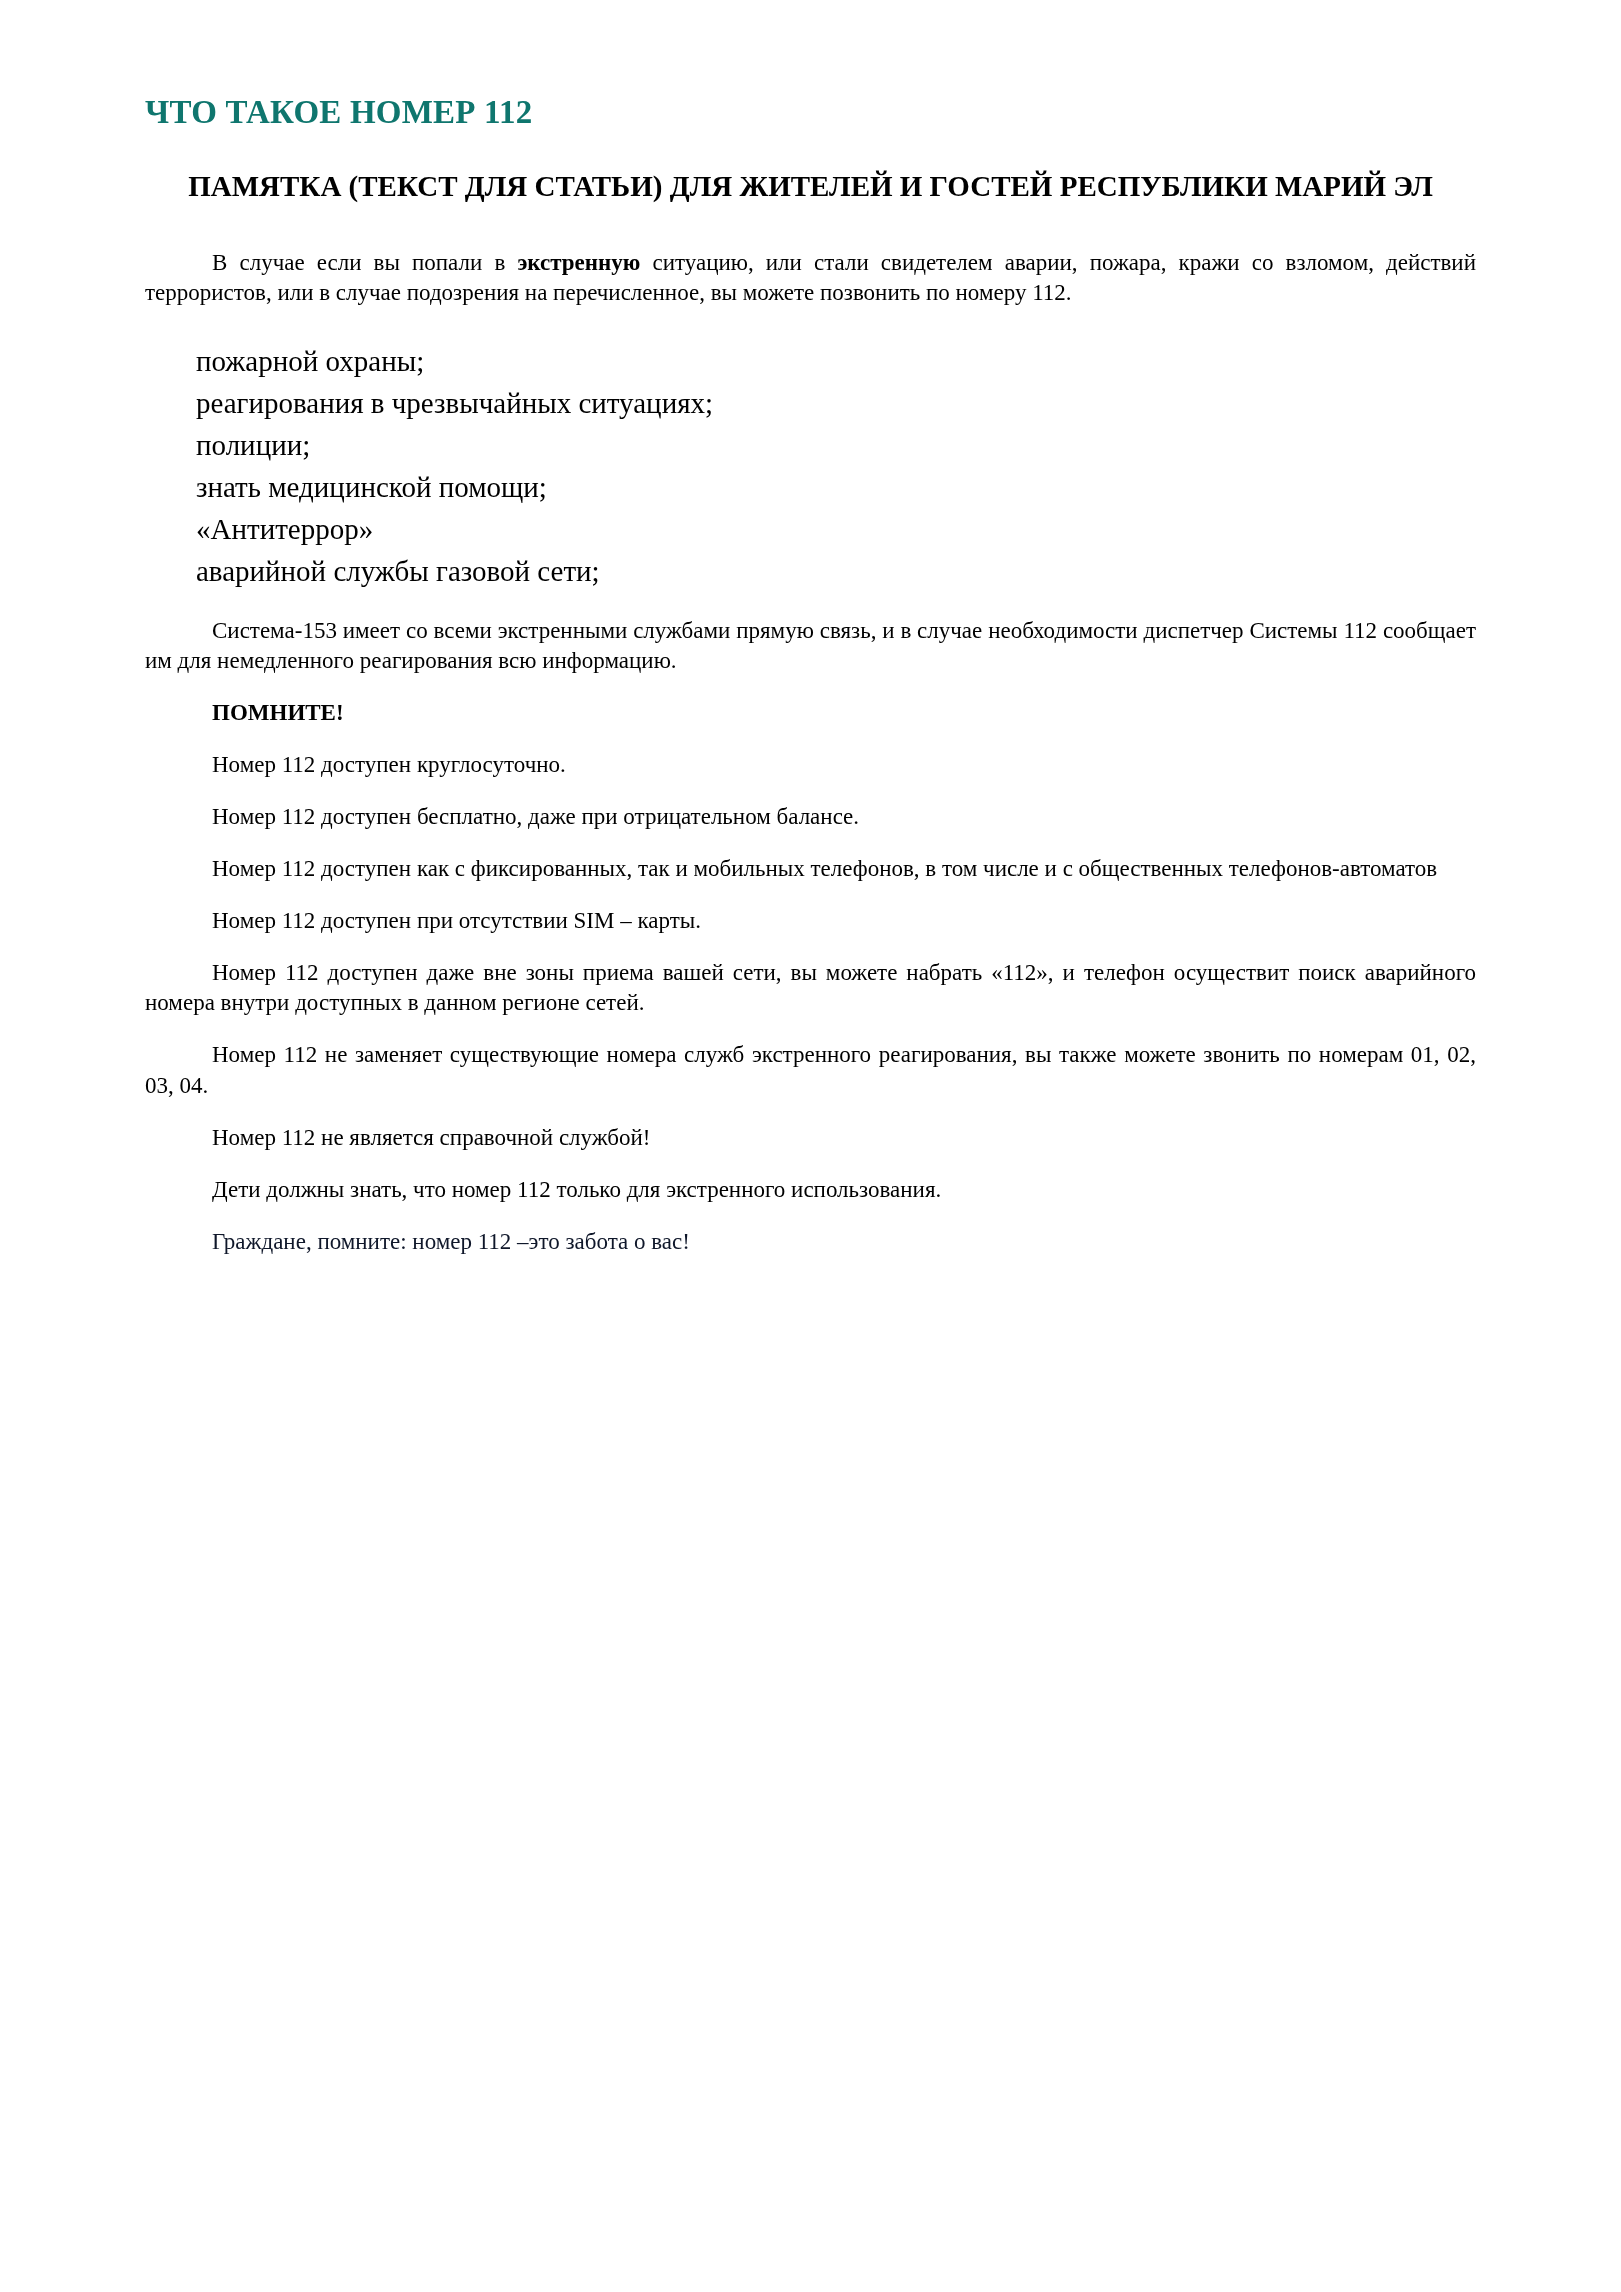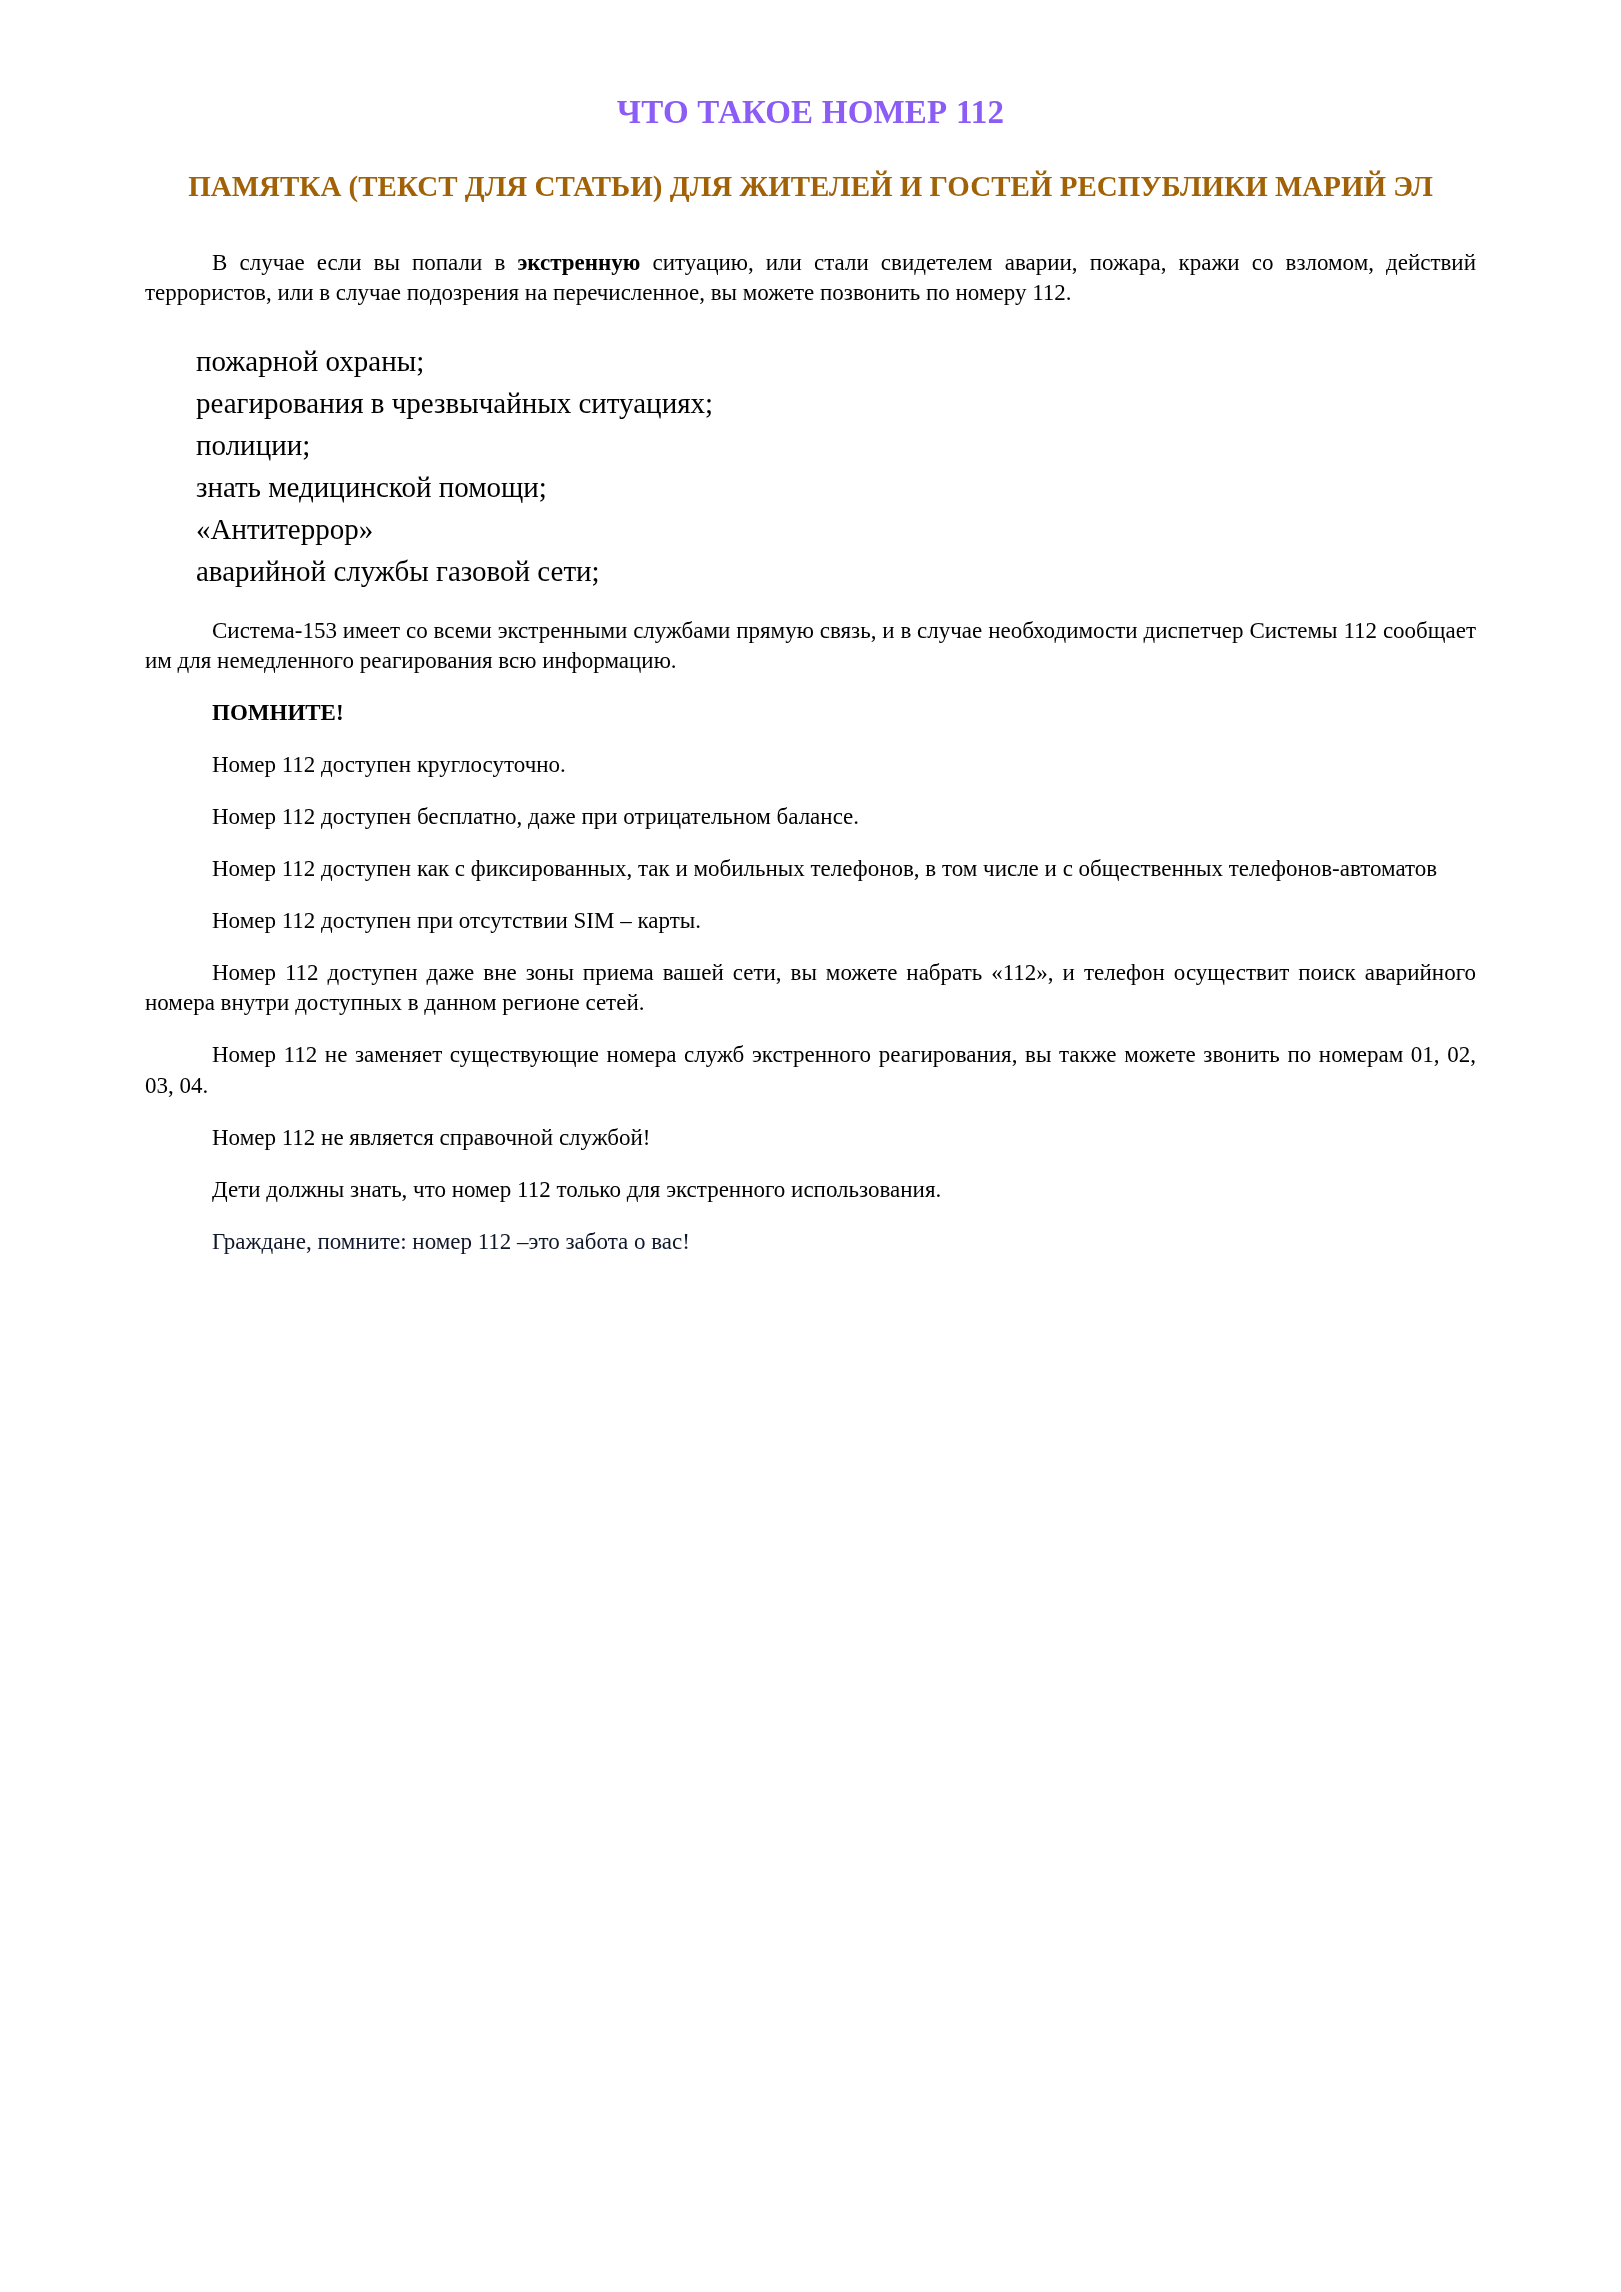--- a/index.html
+++ b/index.html
@@ -14,31 +14,30 @@
     color: #000000;
   }
   .page {
     width: 1621px;
     min-height: 2293px;
     box-sizing: border-box;
     padding: 94px 145px 59px 145px;
     background: #ffffff;
   }
   .doc-title {
-    text-align: center;
     font-weight: bold;
-    color: #8b5cf6;
+    color: #0f766e;
     font-size: 33px;
     letter-spacing: 0.2px;
     margin: 0 0 37px 0;
   }
   .doc-subtitle {
     text-align: center;
     font-weight: bold;
-    color: #a16207;
+    color: #000000;
     font-size: 29px;
     line-height: 1.28;
     margin: 0 0 43px 0;
   }
   p.body-par {
     font-size: 23px;
     line-height: 1.32;
     text-align: justify;
     text-justify: inter-word;
     margin: 0 0 21.6px 0;

